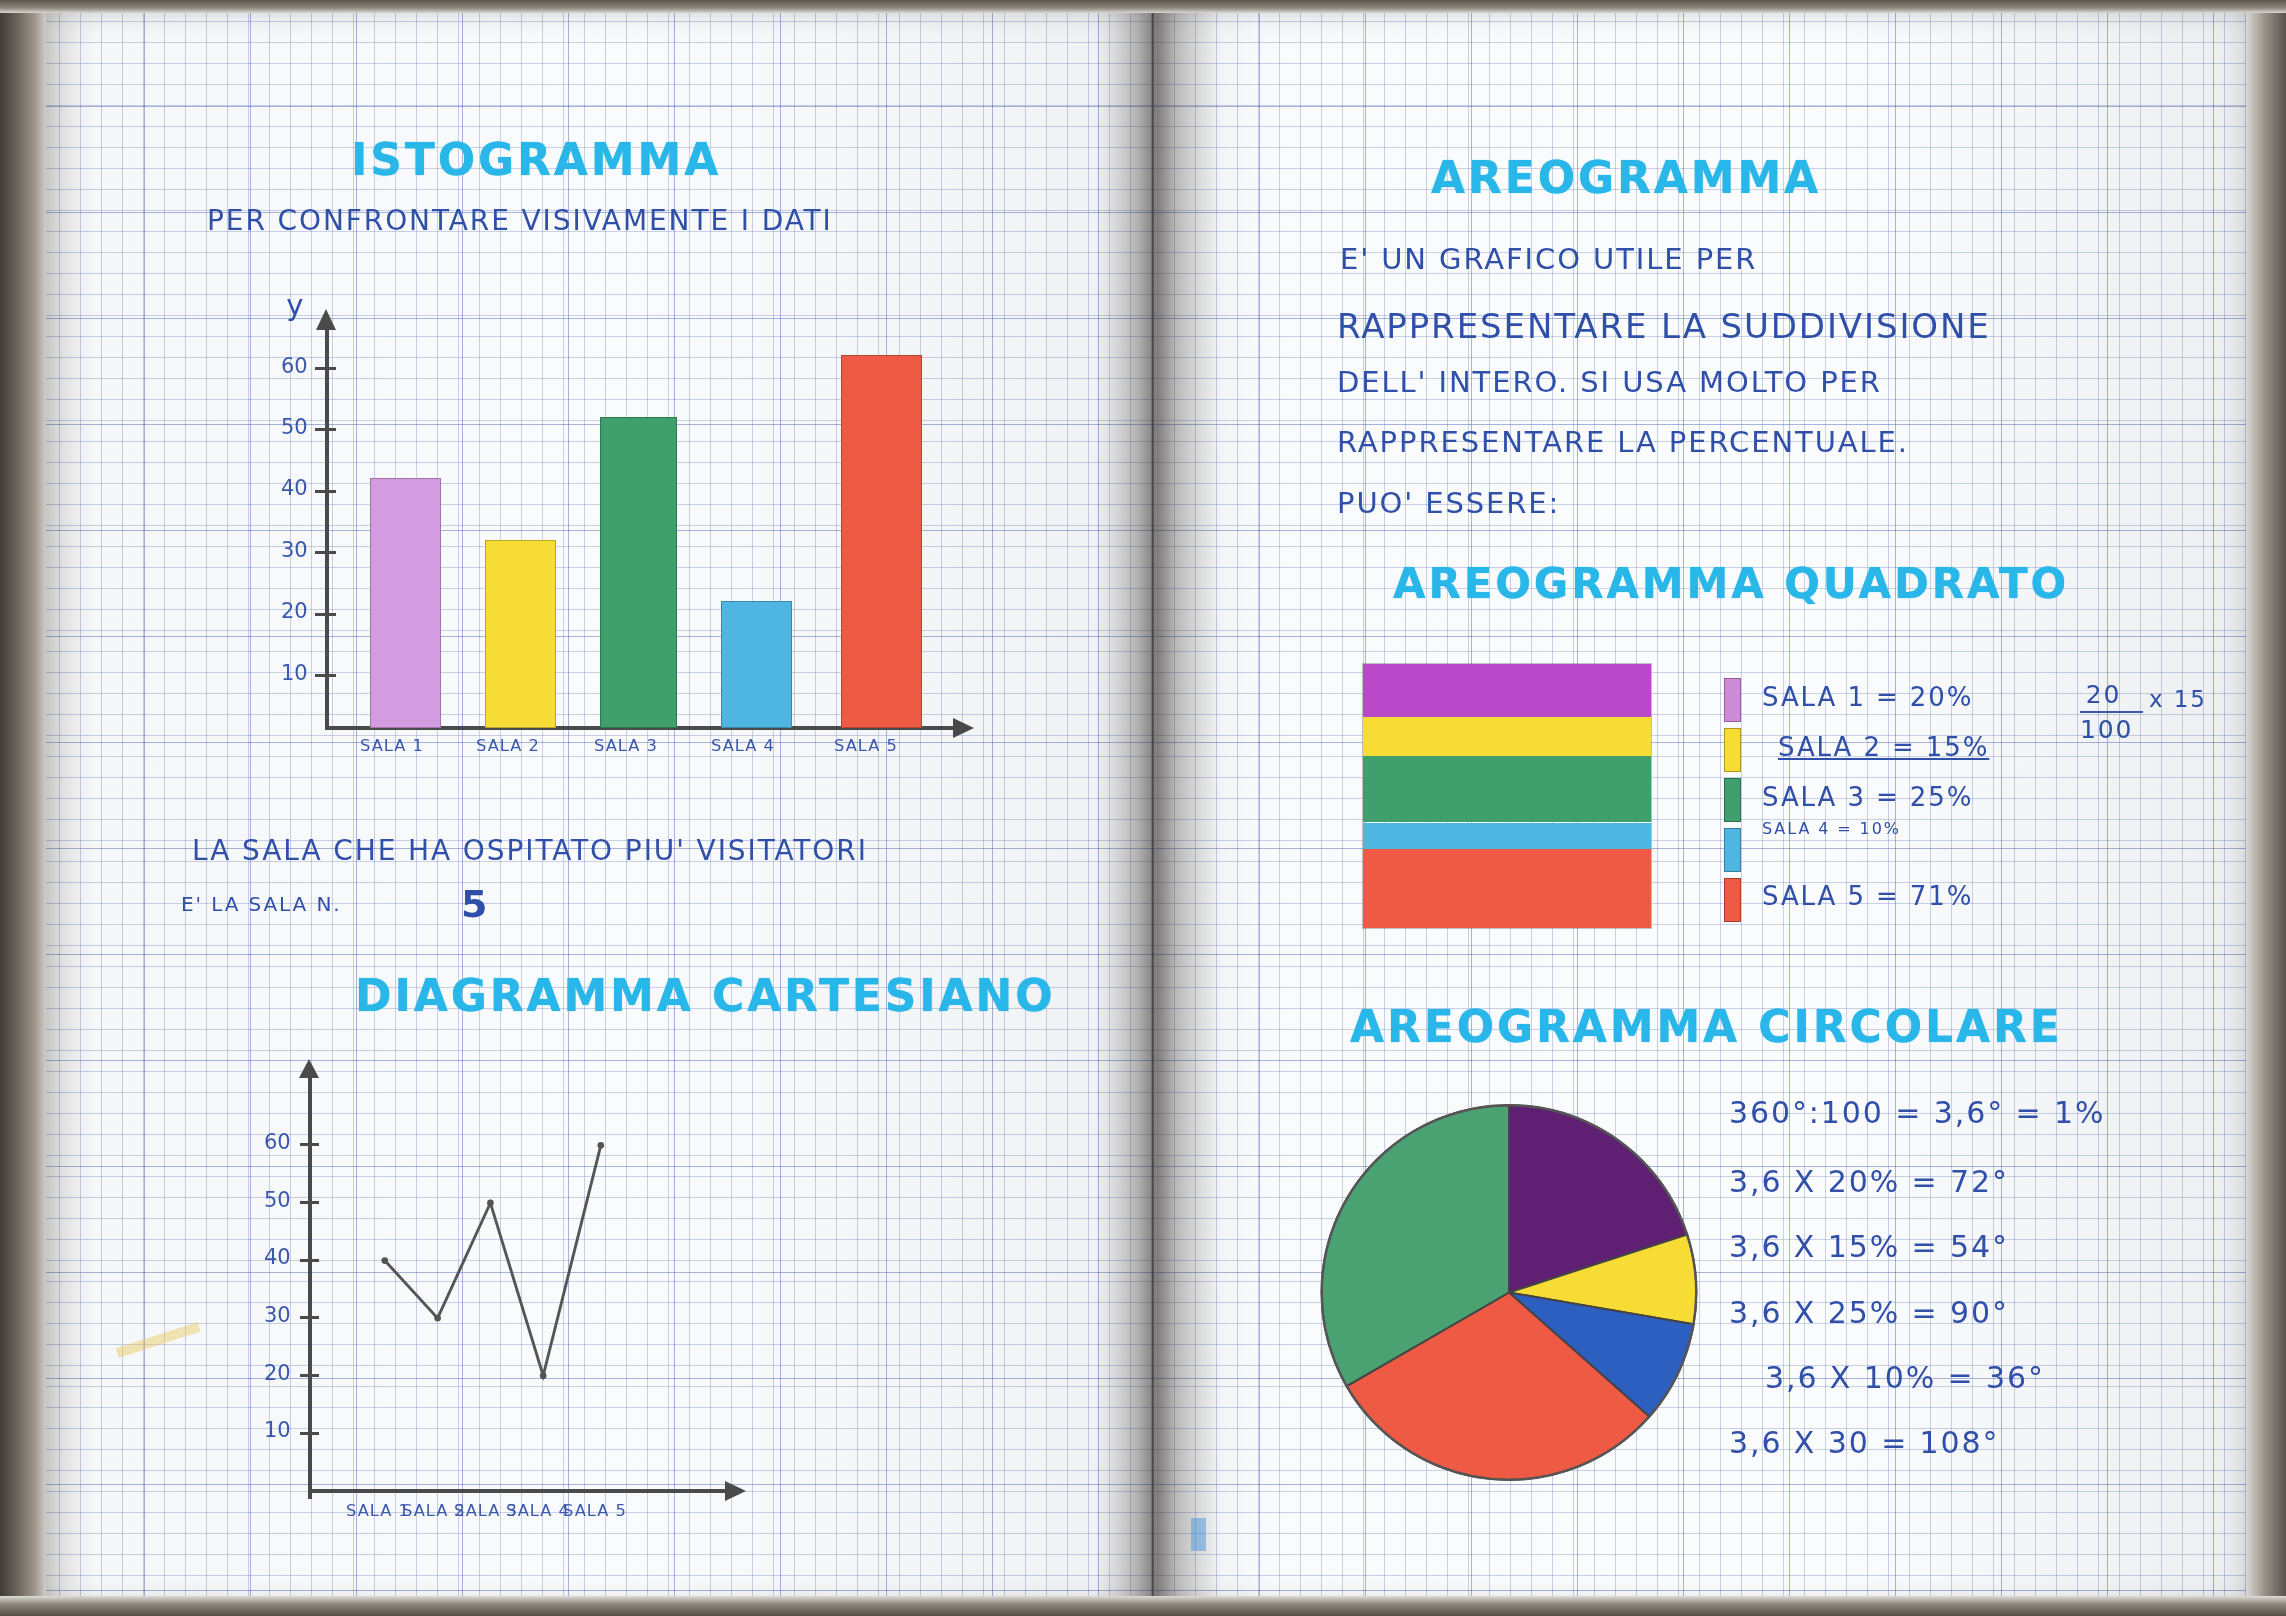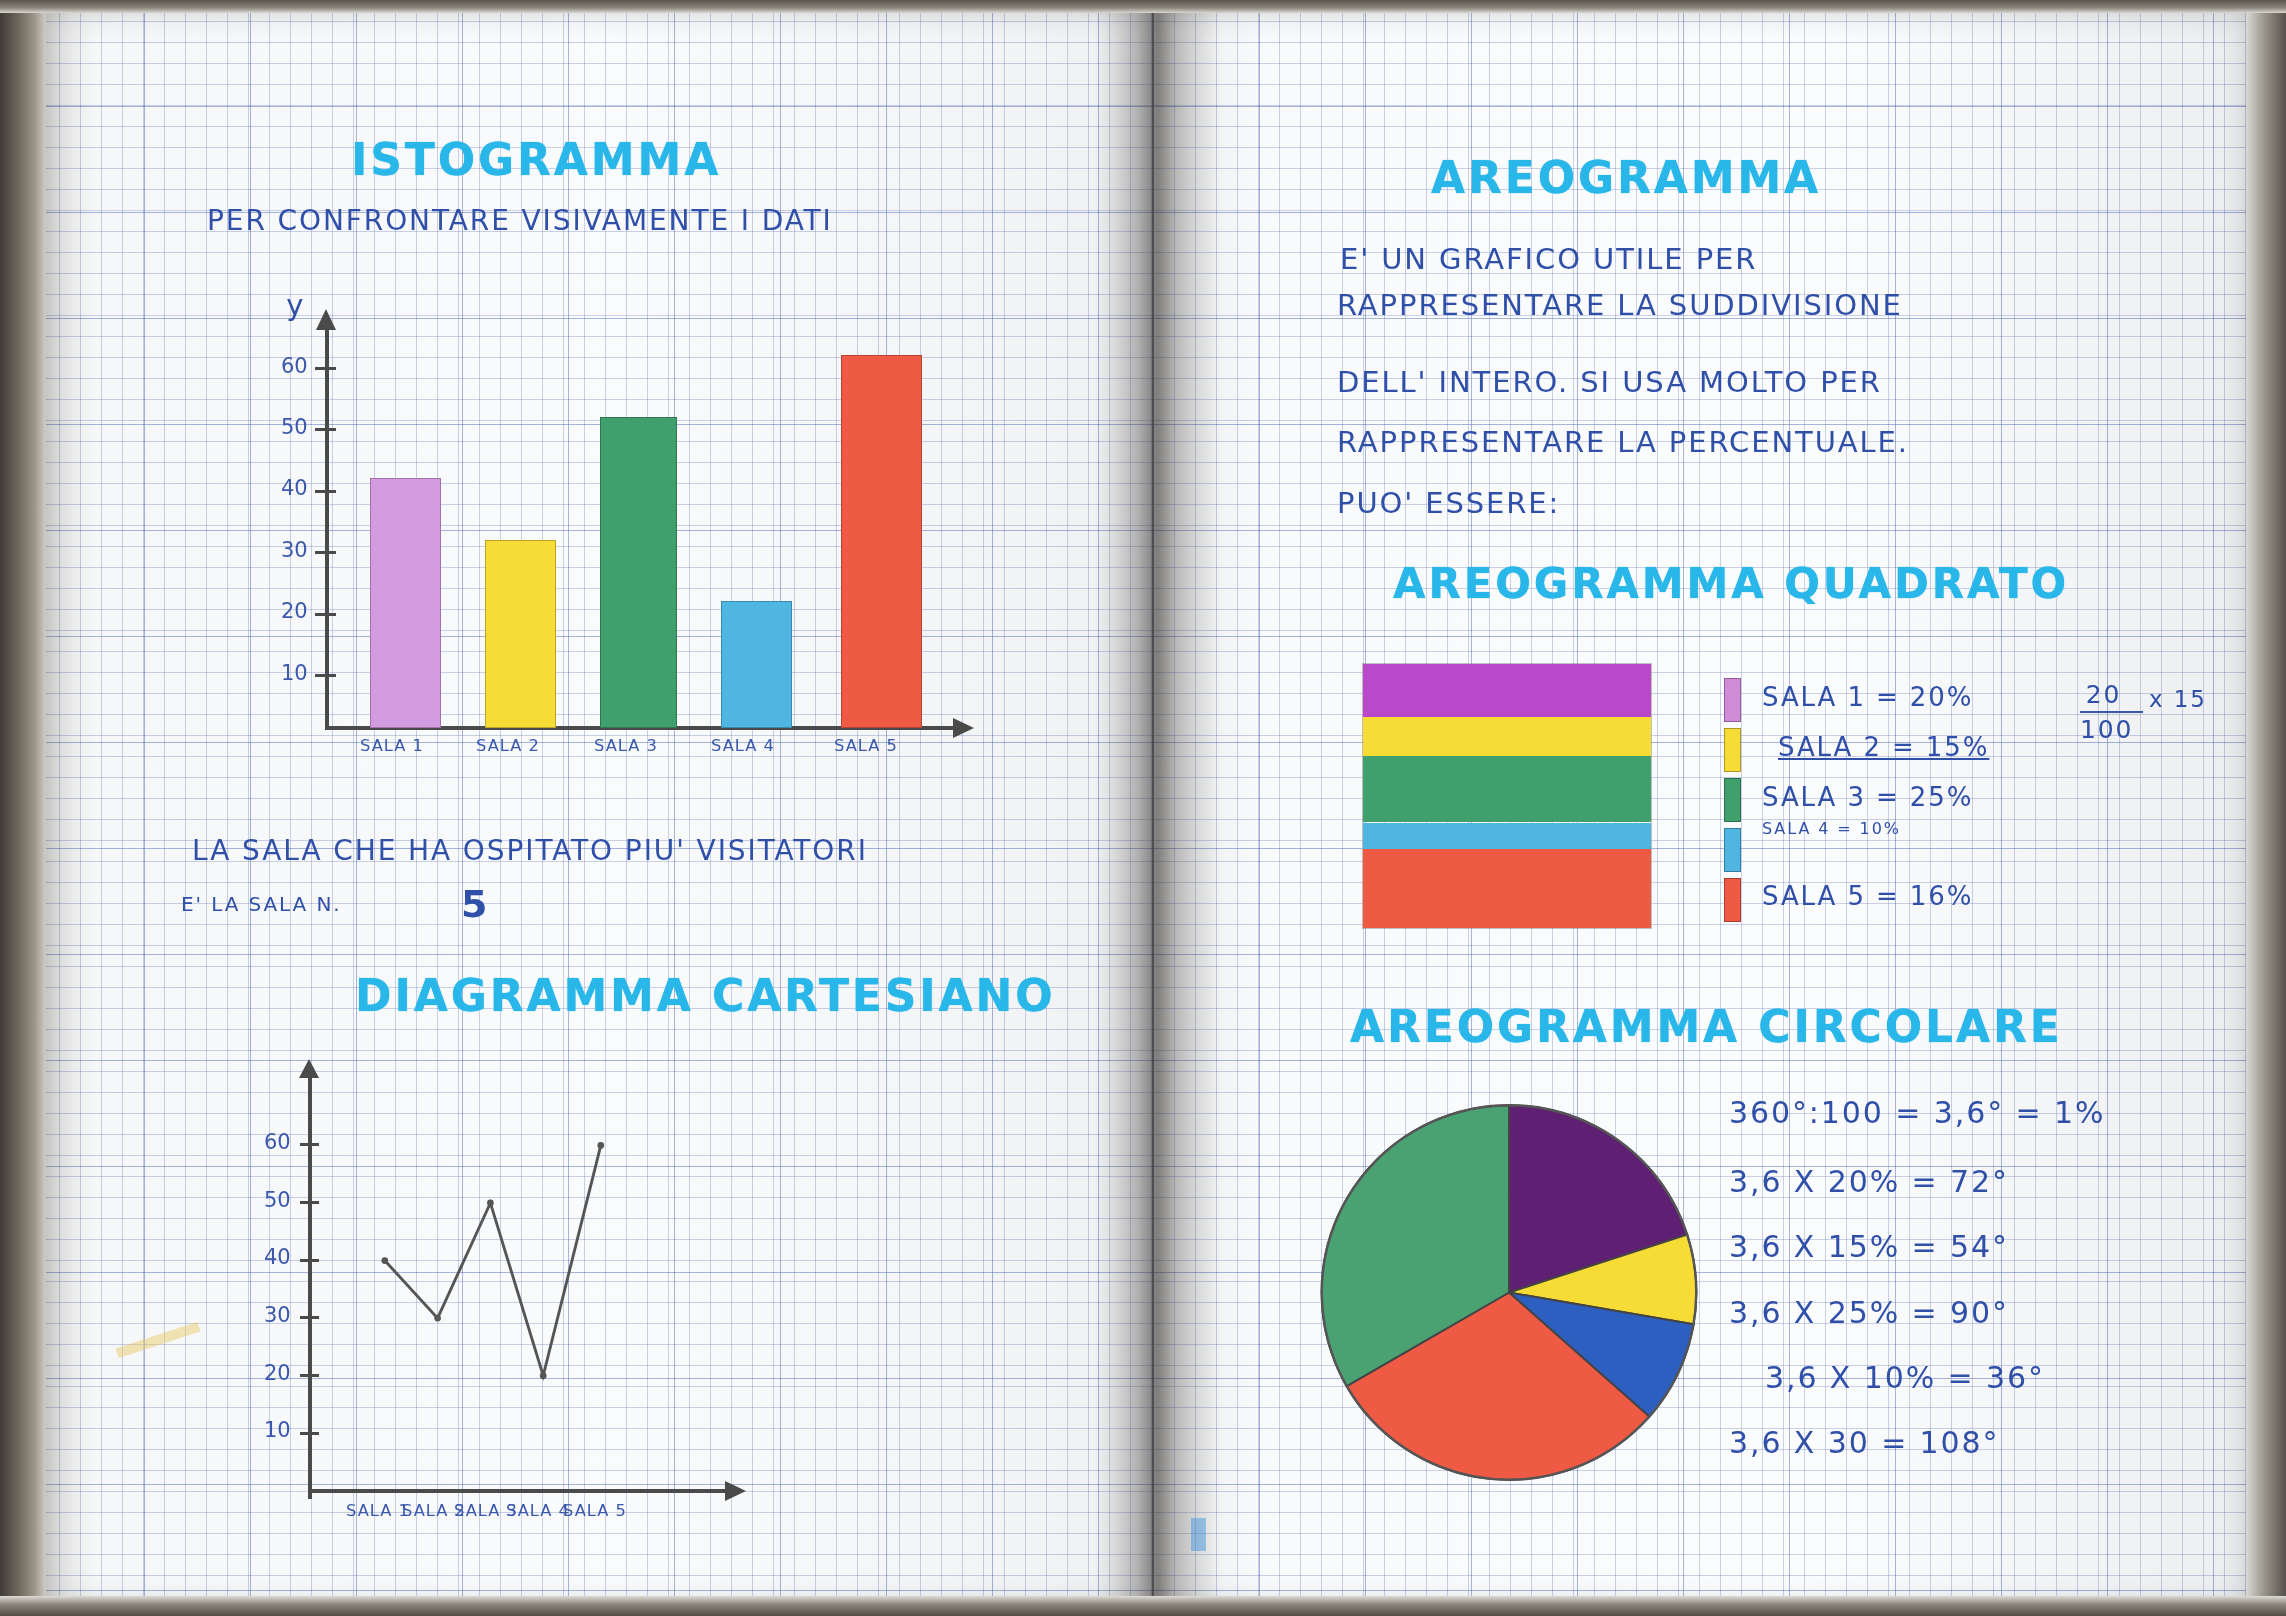--- a/index.html
+++ b/index.html
@@ -159,21 +159,21 @@
     <div class="barlbl" style="left:96px;top:444px;width:77px;">SALA 1</div>
     <div class="barlbl" style="left:152px;top:444px;width:77px;">SALA 2</div>
     <div class="barlbl" style="left:204px;top:444px;width:77px;">SALA 3</div>
     <div class="barlbl" style="left:256px;top:444px;width:77px;">SALA 4</div>
     <div class="barlbl" style="left:313px;top:444px;width:77px;">SALA 5</div>
   </div>
 
   <div class="txt title" style="left:1431px;top:152px;font-size:44px;">AREOGRAMMA</div>
 
   <div class="txt hand" style="left:1340px;top:242px;font-size:29px;">E' UN GRAFICO UTILE PER</div>
-  <div class="txt hand" style="left:1337px;top:288px;font-size:29px;">RAPPRESENTARE LA SUDDIVISIONE</div>
+  <div class="txt hand" style="left:1337px;top:306px;font-size:34px;">RAPPRESENTARE LA SUDDIVISIONE</div>
   <div class="txt hand" style="left:1337px;top:365px;font-size:29px;">DELL' INTERO. SI USA MOLTO PER</div>
   <div class="txt hand" style="left:1337px;top:425px;font-size:29px;">RAPPRESENTARE LA PERCENTUALE.</div>
   <div class="txt hand" style="left:1337px;top:486px;font-size:29px;">PUO' ESSERE:</div>
 
   <div class="txt title" style="left:1393px;top:559px;font-size:42px;">AREOGRAMMA QUADRATO</div>
 
   <div style="position:absolute;left:1362px;top:663px;width:288px;height:264px;border:1.9px solid rgba(120,120,120,.45);">
     <div style="position:absolute;left:0;top:0;width:288px;height:53px;background:#b949c9;"></div>
     <div style="position:absolute;left:0;top:53px;width:288px;height:39px;background:#f7dc35;"></div>
     <div style="position:absolute;left:0;top:92px;width:288px;height:66px;background:#3f9f6d;"></div>
@@ -188,21 +188,21 @@
     <div class="legend-chip" style="position:absolute;left:0;top:56px;background:#f7dc35;"></div>
     <div class="txt hand" style="left:54px;top:60px;font-size:26px;text-decoration:underline;">SALA 2 = 15%</div>
 
     <div class="legend-chip" style="position:absolute;left:0;top:106px;background:#3f9f6d;"></div>
     <div class="txt hand" style="left:38px;top:110px;font-size:26px;">SALA 3 = 25%</div>
 
     <div class="legend-chip" style="position:absolute;left:0;top:156px;background:#4fb6e2;"></div>
     <div class="txt hand" style="left:38px;top:147px;font-size:16px;">SALA 4 = 10%</div>
 
     <div class="legend-chip" style="position:absolute;left:0;top:206px;background:#ef5a45;"></div>
-    <div class="txt hand" style="left:38px;top:209px;font-size:26px;">SALA 5 = 16%</div>
+    <div class="txt hand" style="left:38px;top:209px;font-size:26px;">SALA 5 = 71%</div>
   </div>
 
   <div style="position:absolute;left:2080px;top:680px;width:134px;height:86px;">
     <div class="txt hand" style="left:5.8px;top:0px;font-size:25px;">20</div>
     <div style="position:absolute;left:0px;top:31px;width:63px;height:1.9px;background:#3b58ad;"></div>
     <div class="txt hand" style="left:0px;top:35px;font-size:25px;">100</div>
     <div class="txt hand" style="left:69px;top:5.8px;font-size:23px;">x 15</div>
   </div>
 
   <div class="txt title" style="left:1350px;top:1001px;font-size:44px;">AREOGRAMMA CIRCOLARE</div>

